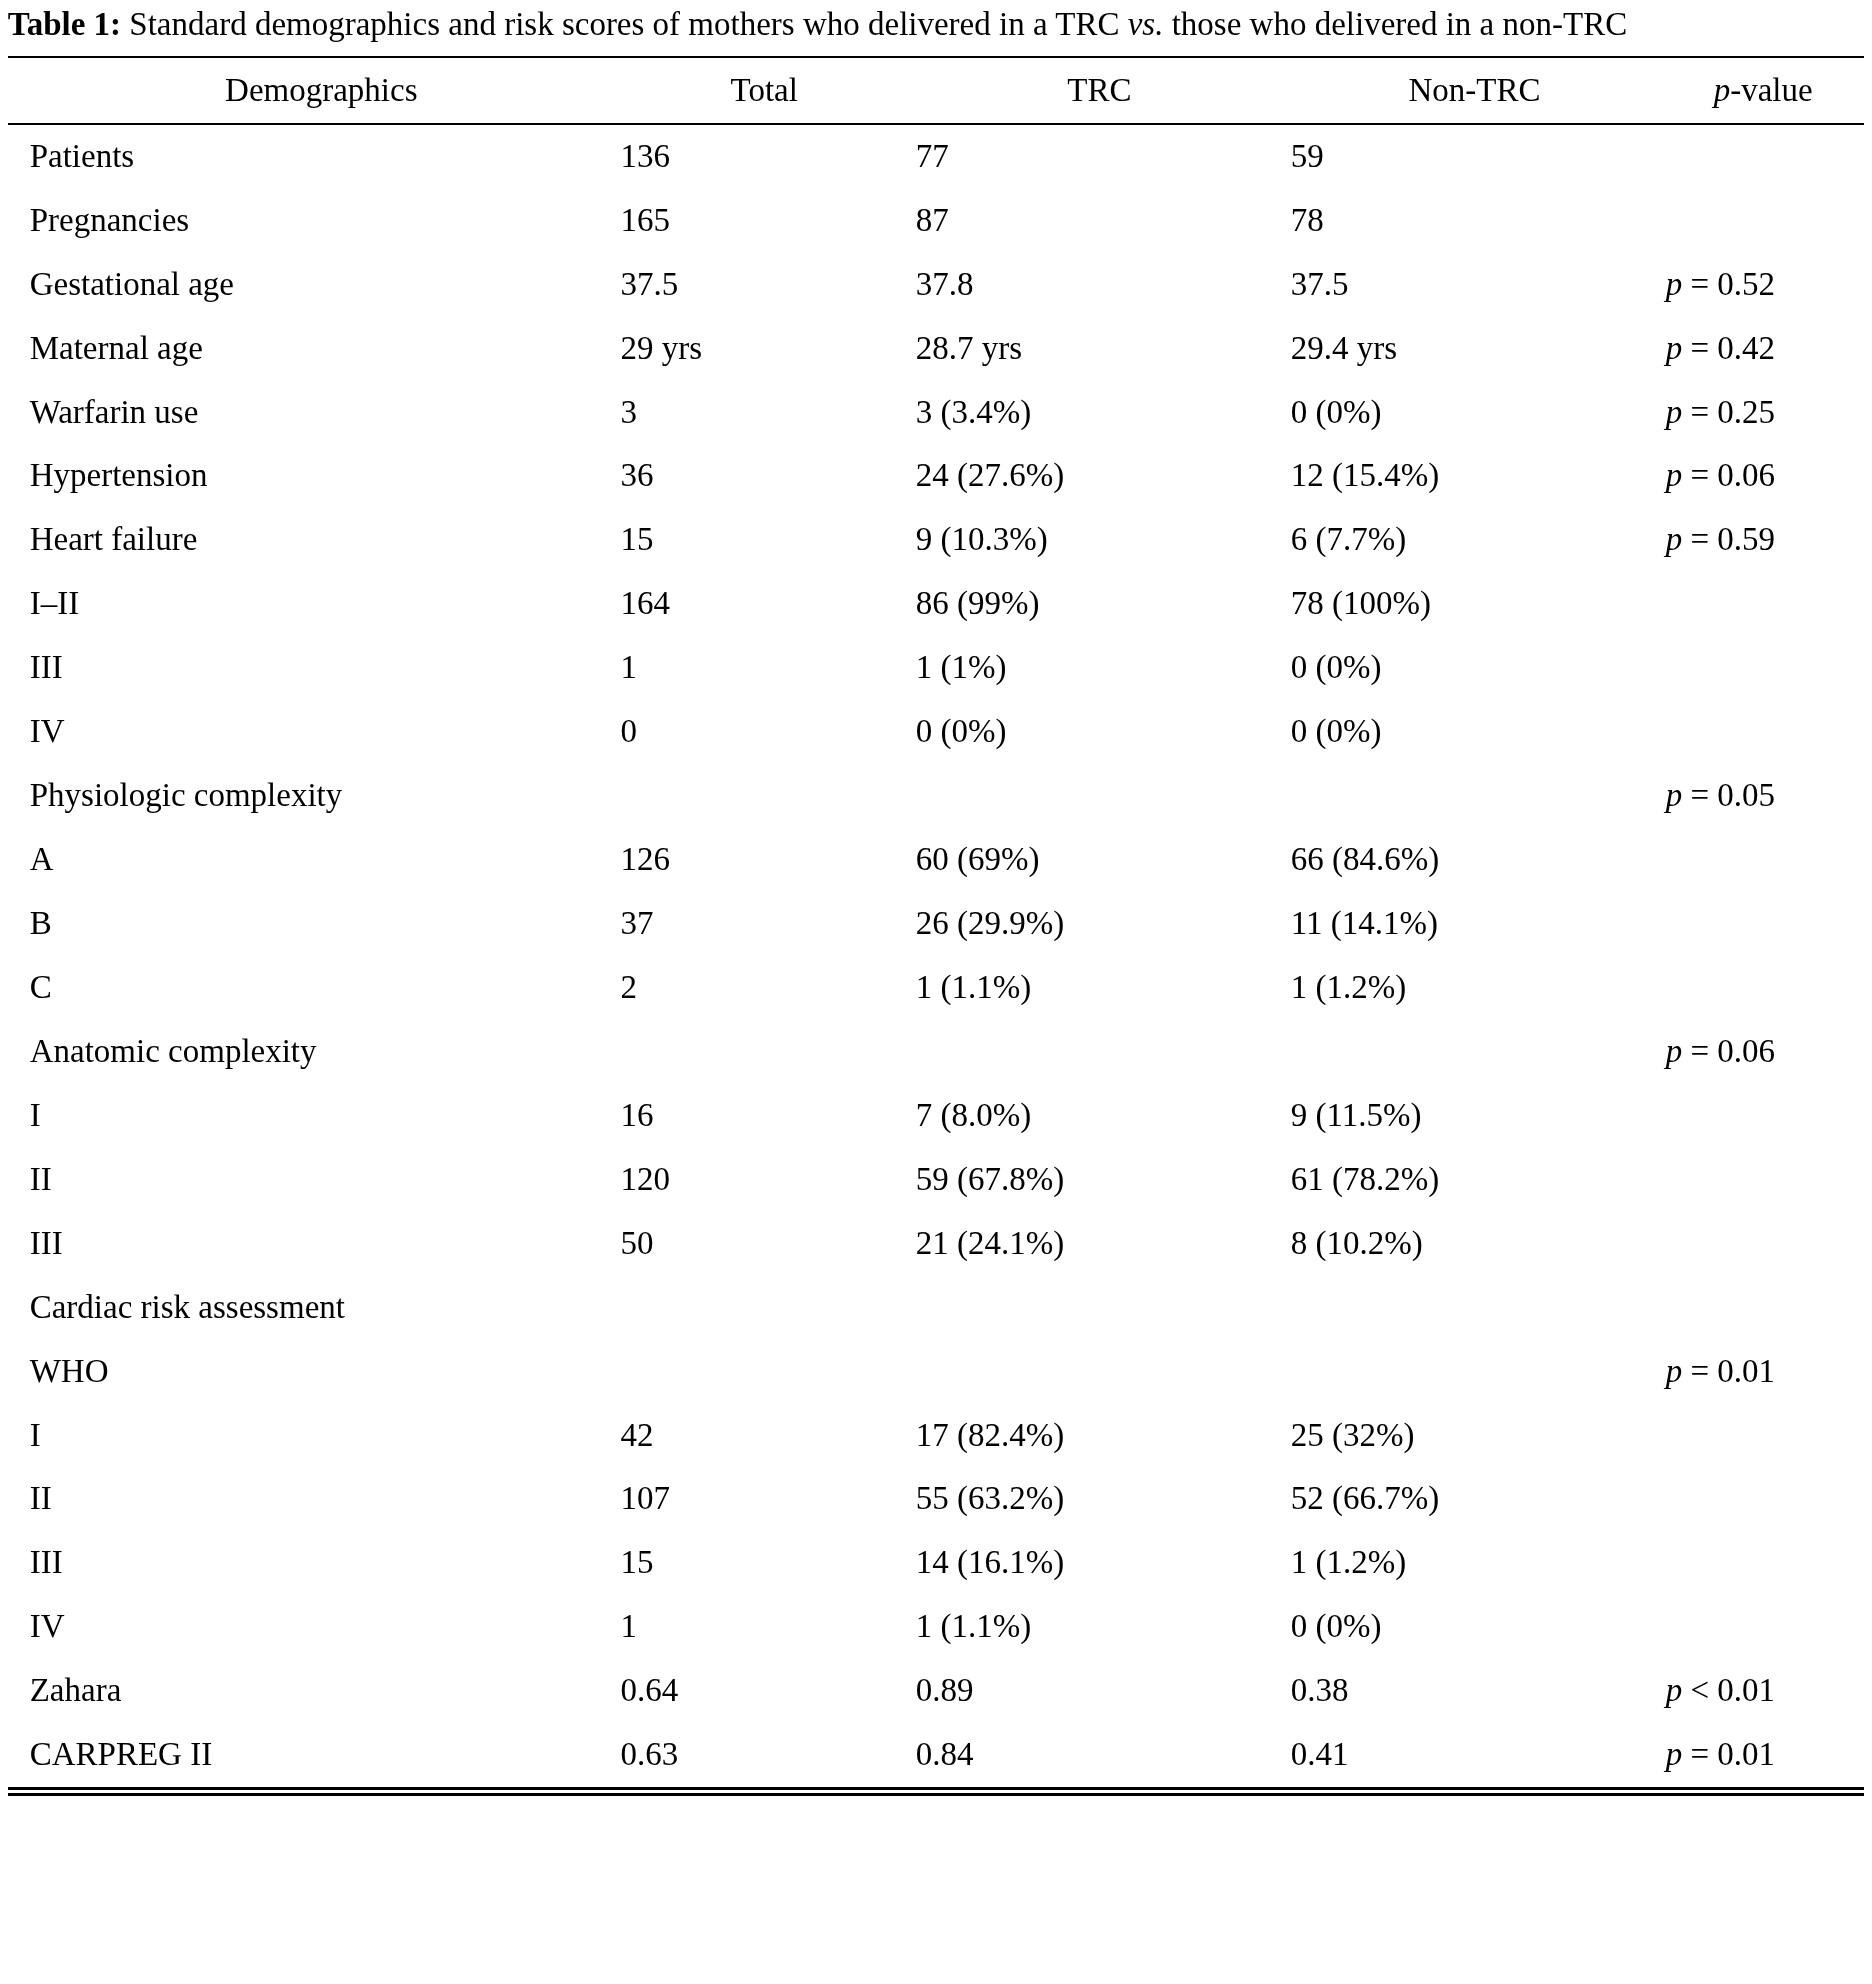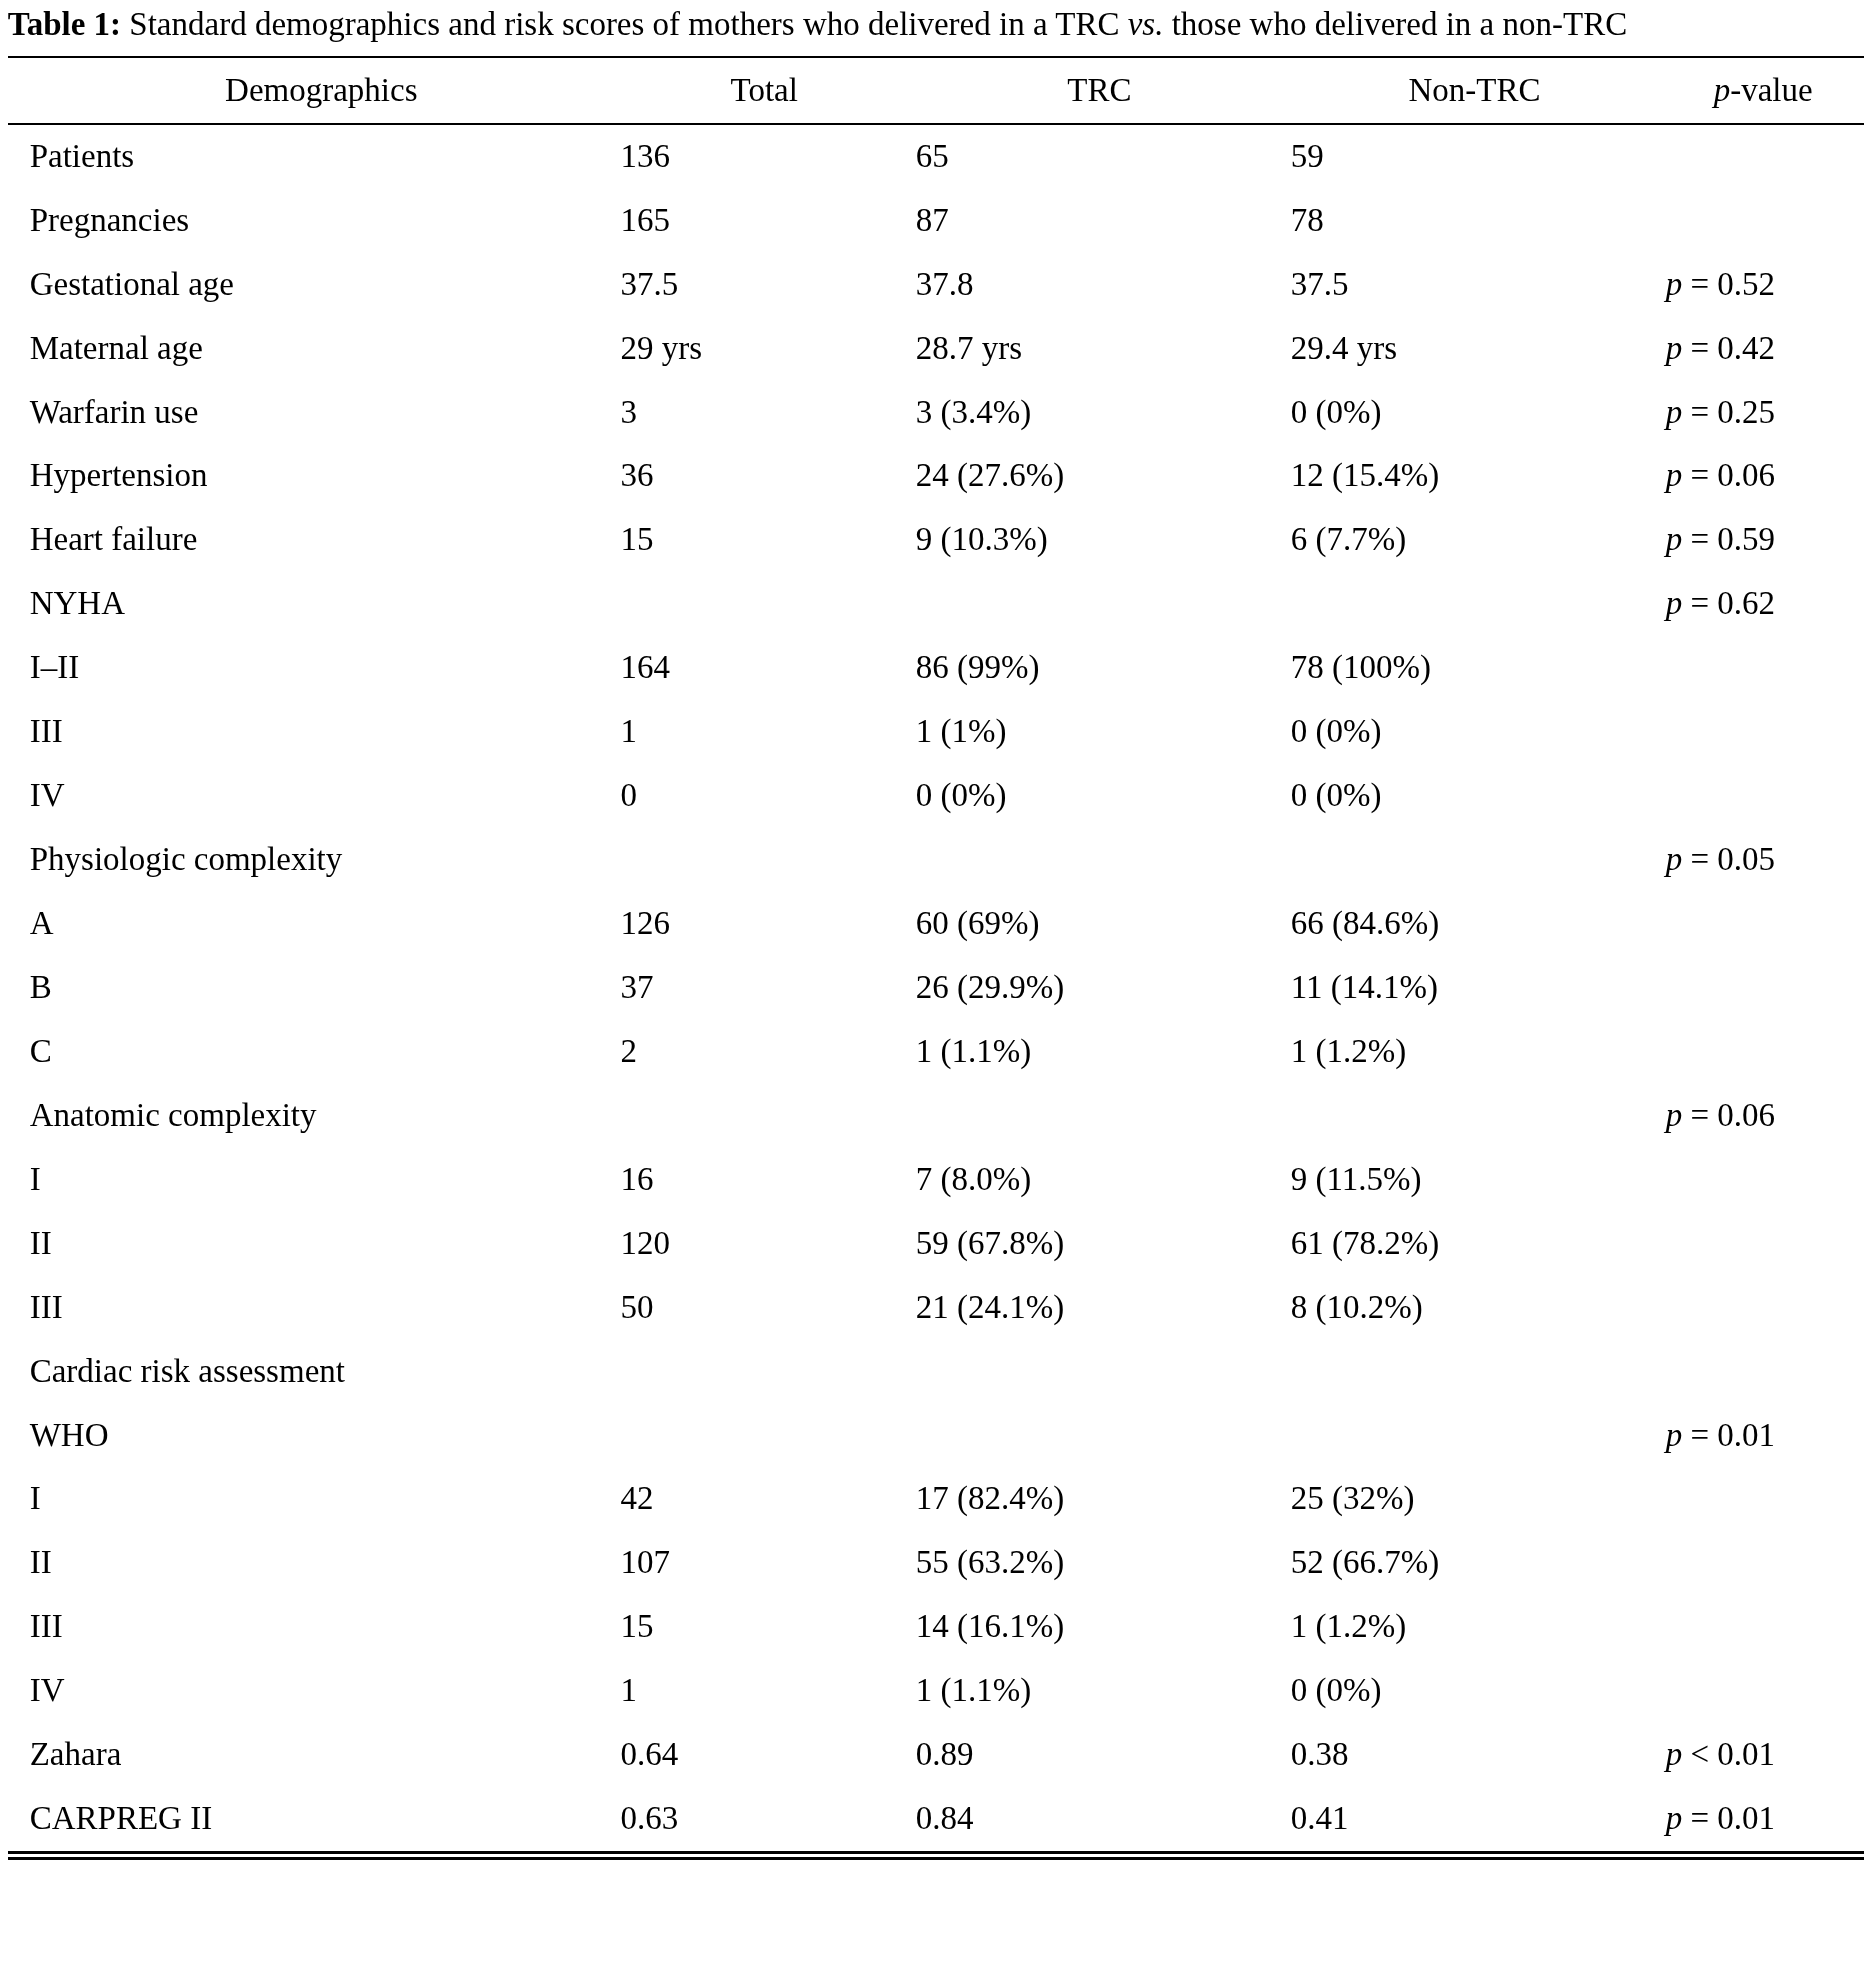--- a/index.html
+++ b/index.html
@@ -94,21 +94,21 @@
           <th>Total</th>
           <th>TRC</th>
           <th>Non-TRC</th>
           <th><i class="p-it">p</i>-value</th>
         </tr>
     </thead>
     <tbody id="table-body">
         <tr>
           <td>Patients</td>
           <td>136</td>
-          <td>65</td>
+          <td>77</td>
           <td>59</td>
           <td></td>
         </tr>
         <tr>
           <td>Pregnancies</td>
           <td>165</td>
           <td>87</td>
           <td>78</td>
           <td></td>
         </tr>
@@ -141,27 +141,20 @@
           <td><i class="p-it">p</i> = 0.06</td>
         </tr>
         <tr>
           <td>Heart failure</td>
           <td>15</td>
           <td>9 (10.3%)</td>
           <td>6 (7.7%)</td>
           <td><i class="p-it">p</i> = 0.59</td>
         </tr>
         <tr>
-          <td>NYHA</td>
-          <td></td>
-          <td></td>
-          <td></td>
-          <td><i class="p-it">p</i> = 0.62</td>
-        </tr>
-        <tr>
           <td>I–II</td>
           <td>164</td>
           <td>86 (99%)</td>
           <td>78 (100%)</td>
           <td></td>
         </tr>
         <tr>
           <td>III</td>
           <td>1</td>
           <td>1 (1%)</td>

